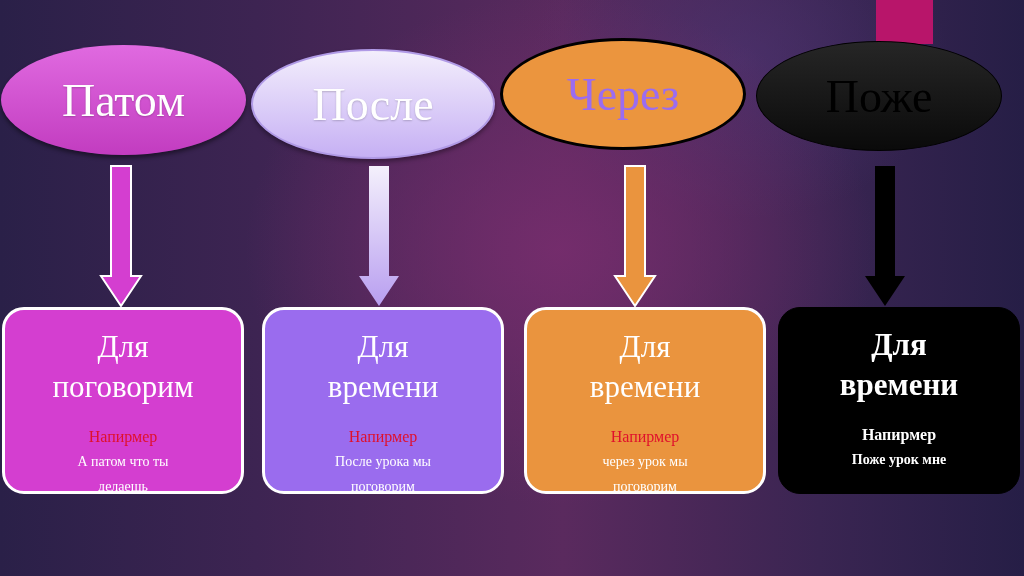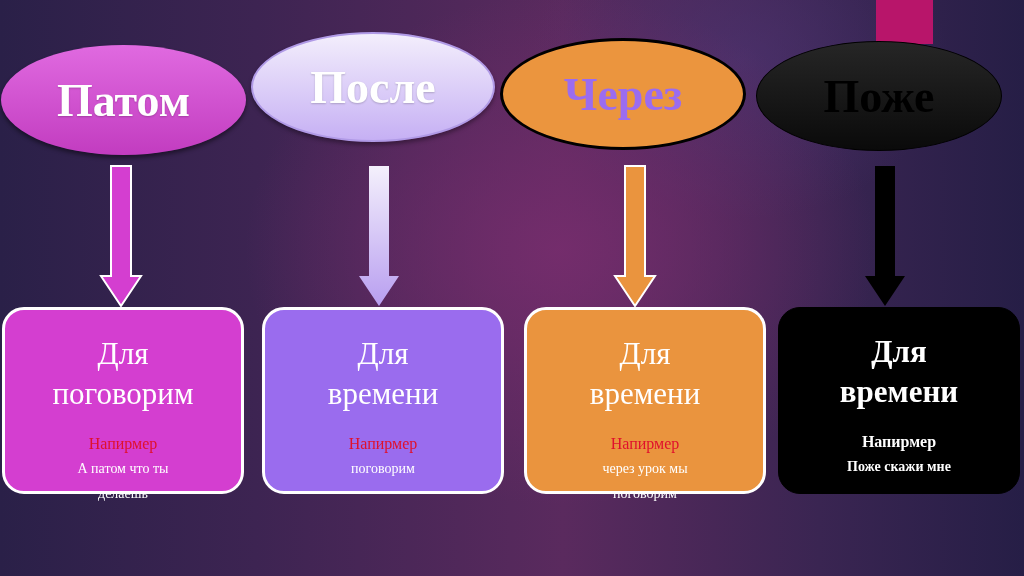--- a/index.html
+++ b/index.html
@@ -11,41 +11,41 @@
       radial-gradient(ellipse 260px 200px at 740px 60px, rgba(80,55,120,0.55), rgba(80,55,120,0) 80%),
       linear-gradient(90deg, #2a2048 0%, #3d2452 25%, #5a2a5e 55%, #3a2552 80%, #261e46 100%);
   }
   .deco-bar {
     position: absolute; left: 876px; top: 0; width: 57px; height: 44px;
     background: #b8156a;
   }
   .ellipse {
     position: absolute; border-radius: 50%;
     display: flex; align-items: center; justify-content: center;
-    font-weight: bold; font-size: 46px; box-sizing: border-box;
+    font-weight: normal; font-size: 46px; box-sizing: border-box;
   }
   .e1 { left: 1px; top: 45px; width: 245px; height: 110px;
         background: linear-gradient(180deg, #e06ae0 0%, #c23cc0 100%);
         color: #ffffff; box-shadow: 0 3px 4px rgba(0,0,0,0.45); }
-  .e2 { left: 251px; top: 32px; width: 244px; height: 110px;
+  .e2 { left: 251px; top: 49px; width: 244px; height: 110px;
         background: linear-gradient(180deg, #f3eefc 0%, #c6b0f4 100%);
         color: #ffffff; border: 2px solid #b09ae6; box-shadow: 0 3px 4px rgba(0,0,0,0.35); }
   .e3 { left: 500px; top: 38px; width: 246px; height: 112px;
         background: #eb953e; color: #9b6cf0; border: 3px solid #000000; }
   .e4 { left: 756px; top: 41px; width: 246px; height: 110px;
         background: linear-gradient(180deg, #262626 0%, #0a0a0a 100%);
         color: #000000; border: 1px solid #000; }
   .e2 span, .e1 span { text-shadow: 0 1px 2px rgba(0,0,0,0.2); }
 
   .arrow { position: absolute; }
   .box {
     position: absolute; top: 307px; width: 242px; height: 187px;
     border-radius: 22px; box-sizing: border-box;
     display: flex; flex-direction: column; align-items: center;
-    text-align: center; color: #ffffff; padding-top: 24px;
+    text-align: center; color: #ffffff; padding-top: 17px;
   }
   .b1 { left: 2px; background: #d43ed0; border: 3px solid #ffffff; }
   .b2 { left: 262px; background: #9a6cee; border: 3px solid #ffffff; }
   .b3 { left: 524px; background: #ea943e; border: 3px solid #ffffff; }
   .b4 { left: 778px; background: #000000; border: 1px solid #000; font-weight: bold; }
   .box .heading { font-size: 31px; line-height: 40px; }
   .box .example-label { font-size: 16px; line-height: 24px; color: #e0102c; margin-top: 18px; }
   .b4 .example-label { color: #ffffff; }
   .box .example-text { font-size: 14px; line-height: 25px; width: 200px; }
   .b4 .example-text { width: 236px; }
@@ -92,29 +92,30 @@
   <div class="heading">поговорим</div>
   <div class="example-label">Напирмер</div>
   <div class="example-text">А патом что ты</div>
   <div class="example-text">делаешь</div>
 </div>
 
 <div class="box b2">
   <div class="heading">Для</div>
   <div class="heading">времени</div>
   <div class="example-label">Напирмер</div>
+  <div class="example-text">После урока мы</div>
   <div class="example-text">поговорим</div>
 </div>
 
 <div class="box b3">
   <div class="heading">Для</div>
   <div class="heading">времени</div>
   <div class="example-label">Напирмер</div>
   <div class="example-text">через урок мы</div>
   <div class="example-text">поговорим</div>
 </div>
 
 <div class="box b4">
   <div class="heading">Для</div>
   <div class="heading">времени</div>
   <div class="example-label">Напирмер</div>
-  <div class="example-text">Поже скажи мне</div>
+  <div class="example-text">Поже урок мне</div>
 </div>
 
 </body></html>

